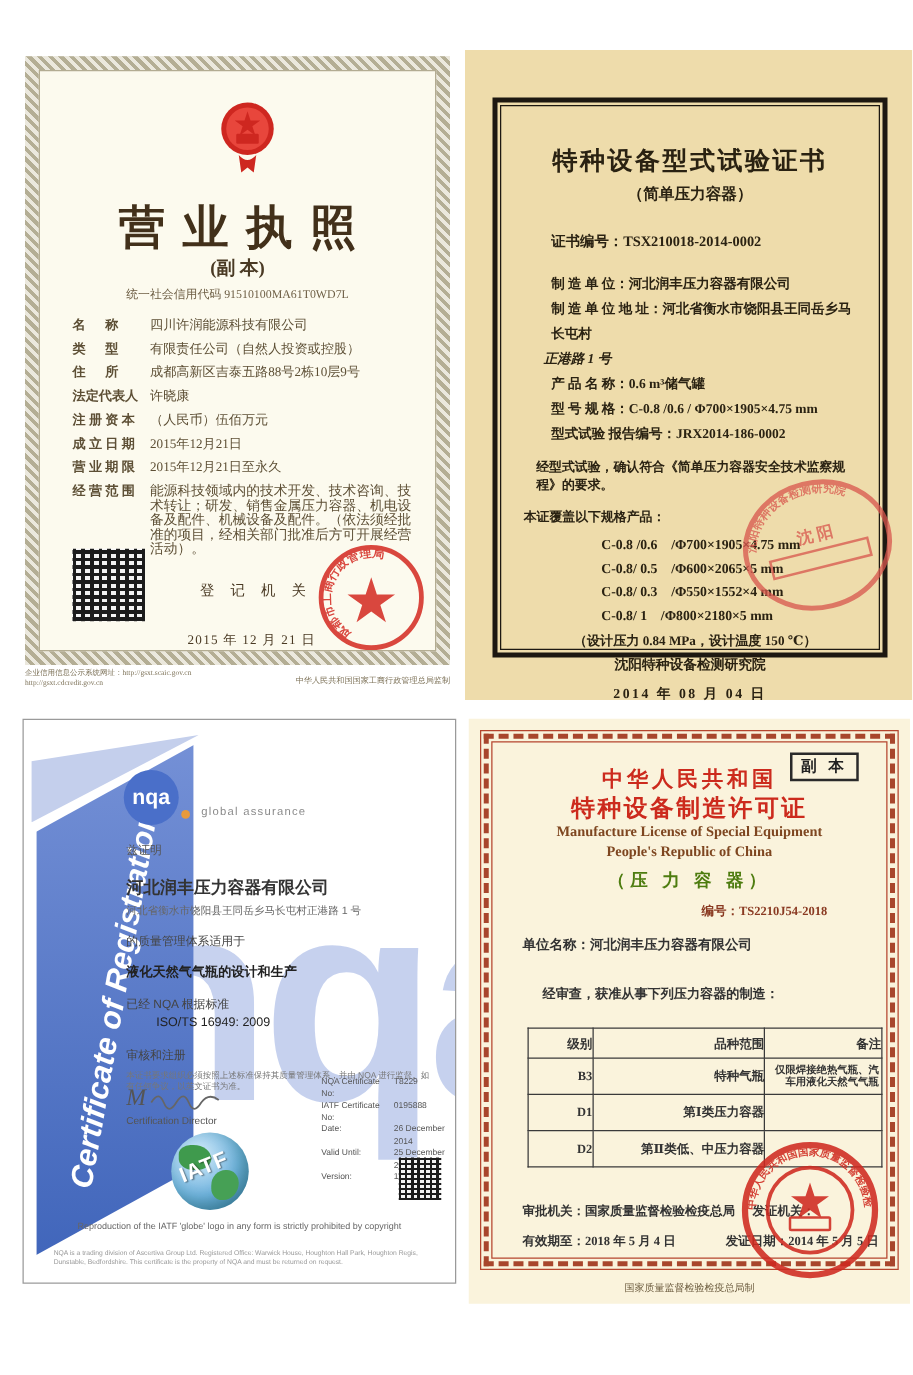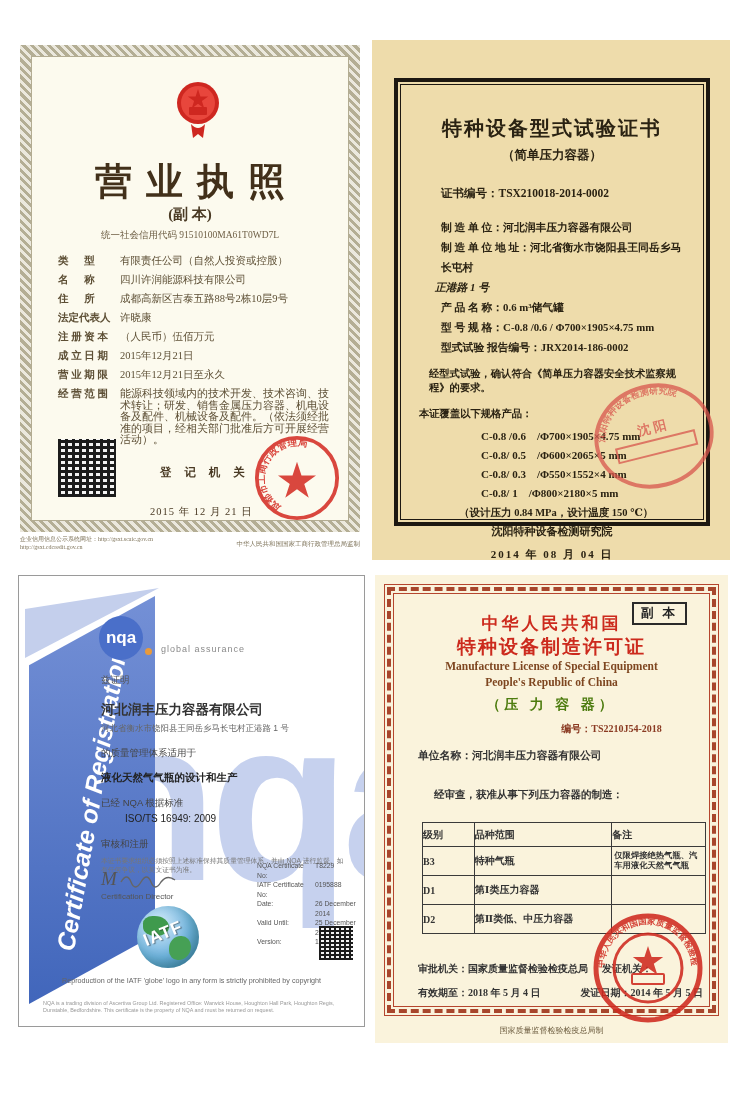--- a/index.html
+++ b/index.html
@@ -21,21 +21,21 @@
   .tl-code { left:0; top:172px; width:100%; text-align:center; font-size:9.5px; color:#6d5e44; }
   .tl-fields { left:26px; top:198px; width:272px; }
   .tl-row { display:flex; margin-bottom:6.5px; font-size:10.5px; color:#5d4f35; line-height:12.5px; }
   .tl-row .lab { width:62px; flex:none; font-weight:bold; white-space:pre; }
   .tl-row .val { flex:1; }
   .tl-row.scope .val { font-size:11px; line-height:11.5px; }
   .tl-qr { left:26px; top:382px; width:58px; height:58px;
            background:#fff;
            background-image:repeating-linear-gradient(0deg,#1c1c1c 0 3px,transparent 3px 6px),
                             repeating-linear-gradient(90deg,#1c1c1c 0 3px,#f4f4f4 3px 7px); }
-  .tl-registry { left:128px; top:408px; width:110px; font-size:11.5px; letter-spacing:5px; color:#4a3a24; font-weight:bold; }
+  .tl-registry { left:128px; top:408px; width:110px; font-size:11.5px; letter-spacing:5px; color:#4a3a24; font-weight:normal; }
   .tl-date { left:118px; top:448px; width:140px; font-size:10.5px; color:#4a3a24; letter-spacing:1px; }
   .tl-seal { left:222px; top:378px; width:86px; height:86px; opacity:.9; }
   .tl-footer { left:20px; top:536px; width:340px; display:flex; justify-content:space-between; }
   .tl-footer .l { font-size:6px; color:#7d7258; line-height:7.5px; }
   .tl-footer .r { font-size:6.5px; color:#7d7258; padding-top:4px; }
 
   
   .tr-wrap { left:372px; top:40px; width:358px; height:520px; background:#eedcab; }
   .tr-frame { left:22px; top:38px; width:316px; height:448px; border:4px solid #1d1811; }
   .tr-frame-inner { position:absolute; inset:2px; border:1px solid #1d1811; padding:30px 18px 0 18px;
@@ -121,21 +121,21 @@
   .br-en2 { left:0; top:82px; width:100%; text-align:center; font-size:11.5px; font-weight:bold; color:#7e4620; }
   .br-cat { left:0; top:102px; width:100%; text-align:center; font-size:14px; font-weight:bold;
             color:#4d7c0f; letter-spacing:4px; }
   .br-serial { left:0; top:128px; width:100%; text-align:center; padding-left:120px; font-size:10px;
                font-weight:bold; color:#8a3a22; }
   .br-company { left:24px; top:155px; font-size:10.8px; font-weight:bold; color:#333; }
   .br-addr { left:24px; top:175px; font-size:10.8px; font-weight:bold; color:#333; }
   .br-approval { left:40px; top:194px; font-size:10.5px; font-weight:bold; color:#333; }
   .br-table { left:28px; top:228px; width:284px; border-collapse:collapse; }
   .br-table th, .br-table td { border:1.5px solid #3a3a3a; font-size:10px; color:#333;
-                               text-align:left; font-weight:bold; }
+                               text-align:right; font-weight:bold; }
   .br-table th { height:24px; }
   .br-table td { height:29px; }
   .br-table .c0 { width:52px; } .br-table .c1 { width:138px; } .br-table .c2 { width:94px; }
   .br-table td.remark { font-size:8.3px; line-height:10.5px; padding:1px 2px; }
   .br-line-row1 { left:24px; top:368px; width:300px; display:flex; font-size:10px; font-weight:bold; color:#333; }
   .br-line-row1 .right { margin-left:14px; }
   .br-line-row2 { left:24px; top:392px; width:300px; display:flex; font-size:10px; font-weight:bold; color:#333; }
   .br-line-row2 .right { margin-left:40px; }
   .br-seal { left:198px; top:318px; width:112px; height:112px; opacity:.88; }
   .br-footer { left:0; top:450px; width:100%; text-align:center; font-size:8px; color:#6b5b3e; }
@@ -155,26 +155,26 @@
         <path d="M23 10 l2.4 7.4 7.8 0 -6.3 4.6 2.4 7.4 -6.3 -4.6 -6.3 4.6 2.4 -7.4 -6.3 -4.6 7.8 0 z" fill="#ce2720"></path>
         <rect x="14" y="28" width="18" height="8" rx="1" fill="#ce2720"></rect>
         <path d="M16 45 q7 8 14 0 l-2 14 -5 -4 -5 4 z" fill="#ce2720"></path>
       </svg>
       <div class="abs tl-title">营业执照</div>
       <div class="abs tl-sub">(副 本)</div>
       <div class="abs tl-code">统一社会信用代码 91510100MA61T0WD7L</div>
 
       <div class="abs tl-fields">
         <div class="tl-row">
+            <span class="lab">名      称</span>
+            <span class="val">四川许润能源科技有限公司</span>
+          </div>
+        <div class="tl-row">
             <span class="lab">类      型</span>
             <span class="val">有限责任公司（自然人投资或控股）</span>
-          </div>
-        <div class="tl-row">
-            <span class="lab">名      称</span>
-            <span class="val">四川许润能源科技有限公司</span>
           </div>
         <div class="tl-row">
             <span class="lab">住      所</span>
             <span class="val">成都高新区吉泰五路88号2栋10层9号</span>
           </div>
         <div class="tl-row">
             <span class="lab">法定代表人</span>
             <span class="val">许晓康</span>
           </div>
         <div class="tl-row">

